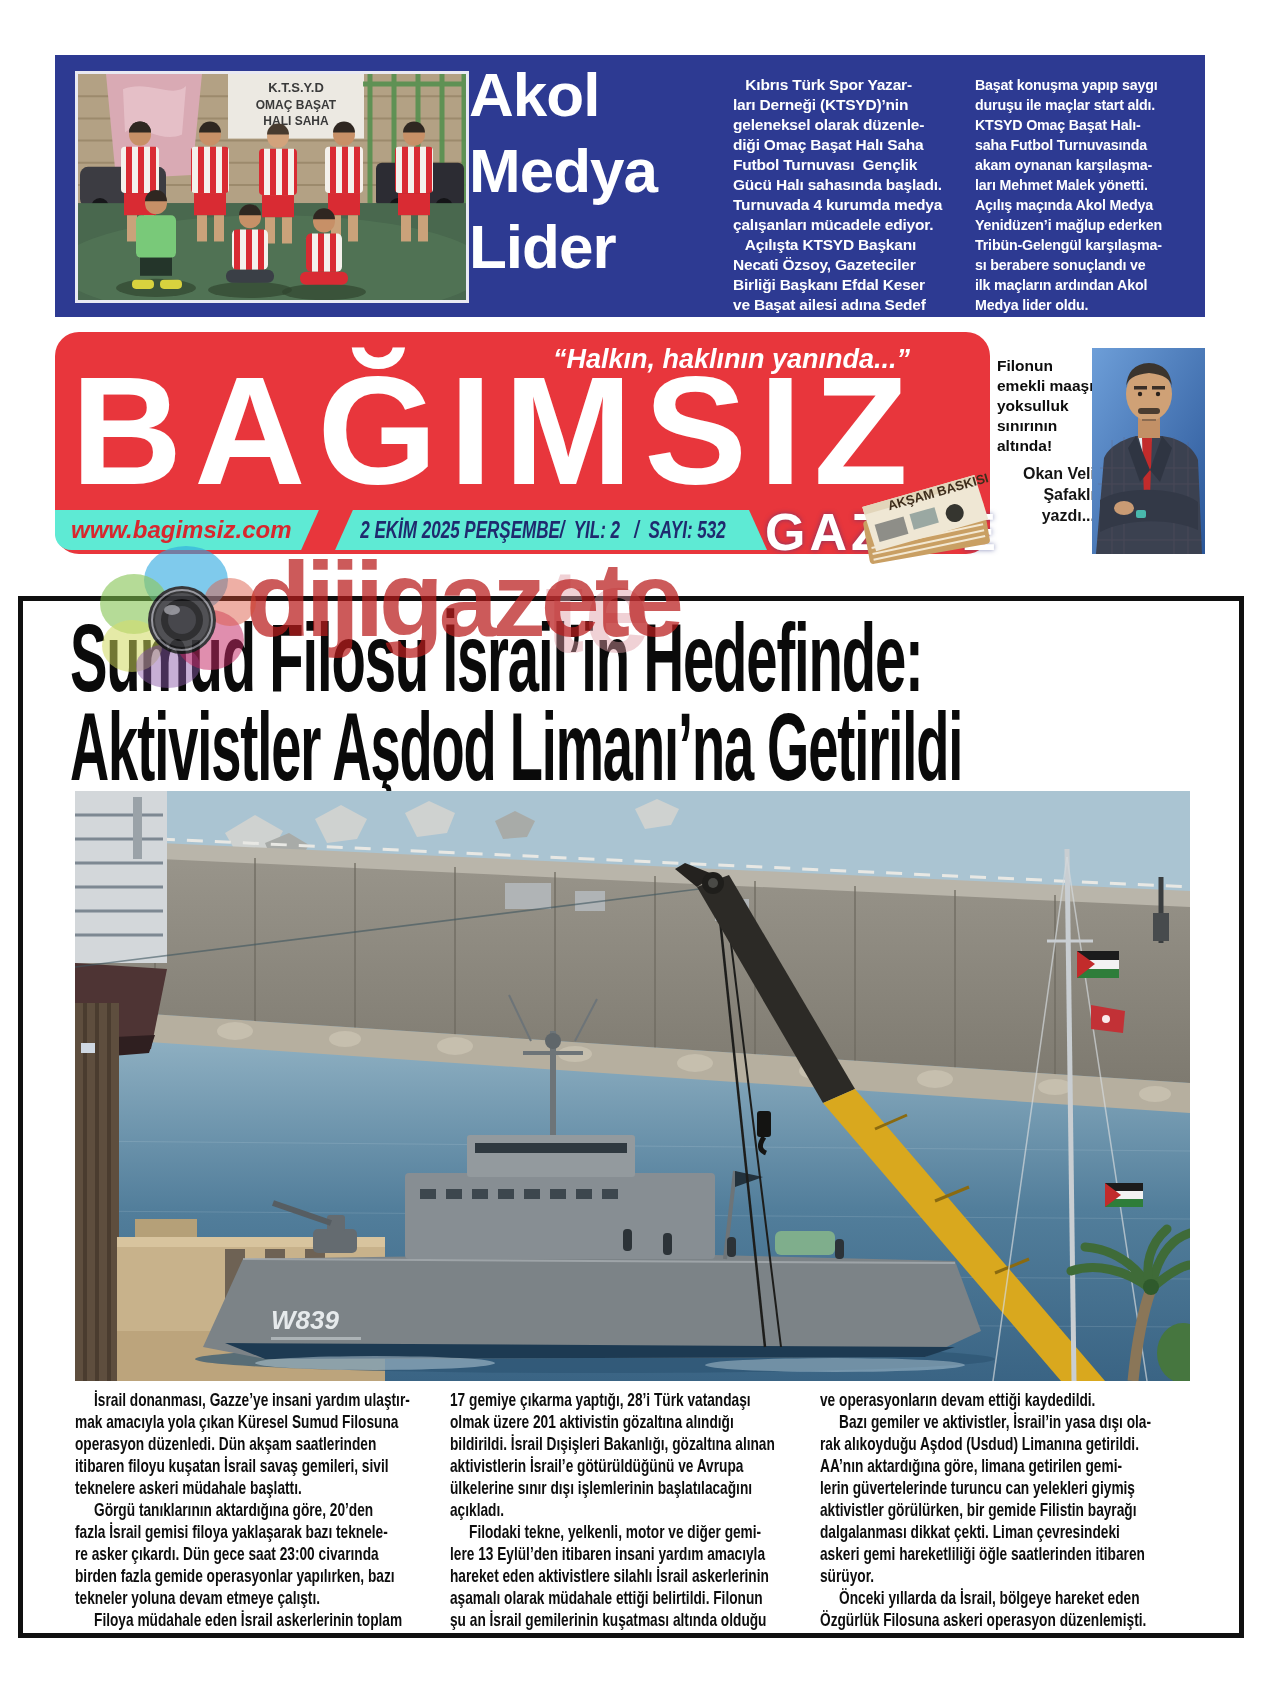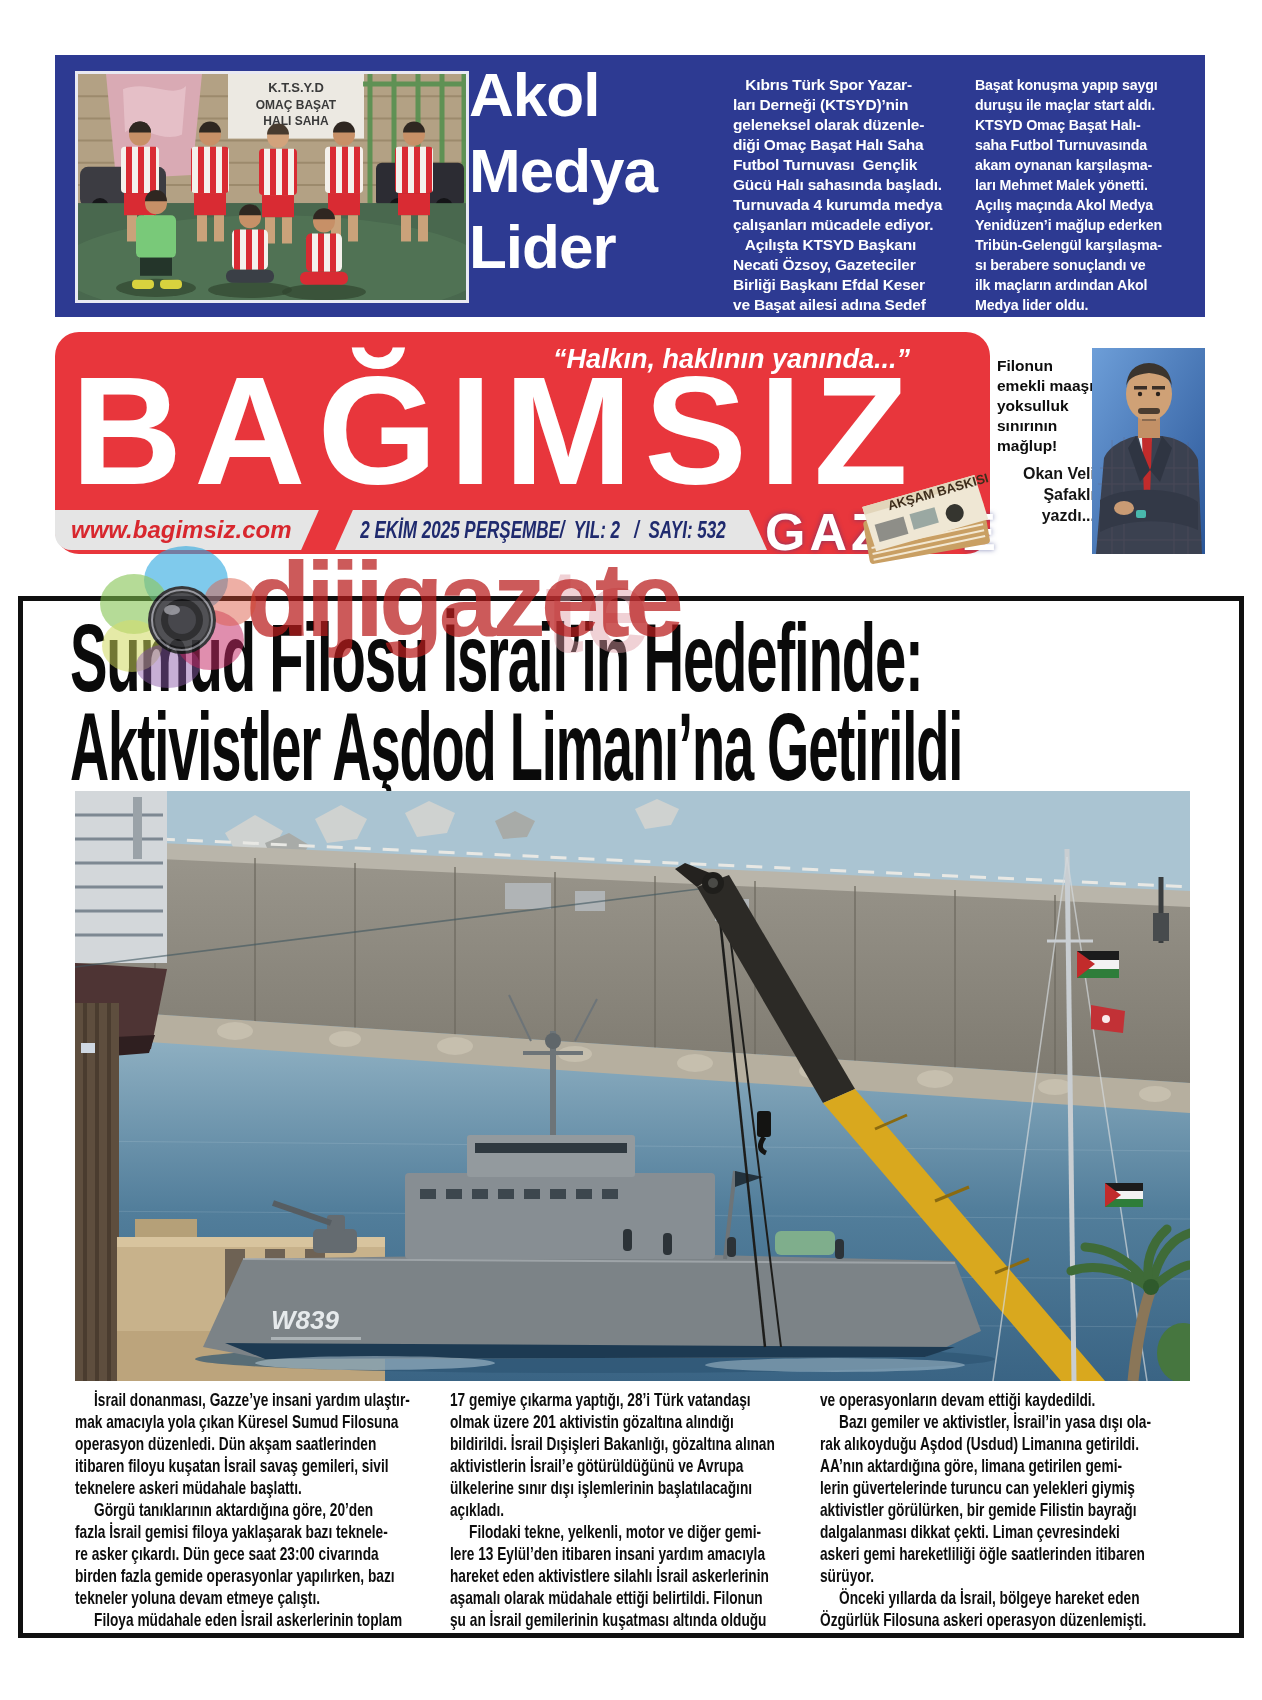--- a/index.html
+++ b/index.html
@@ -16,21 +16,21 @@
           line-height:20px;white-space:pre;letter-spacing:-0.2px;}
   .tc1{left:678px;width:246px;}
   .tc2{left:920px;width:232px;transform:scaleX(.92);transform-origin:0 0;}
 
   
   .masthead{position:absolute;left:0;top:330px;width:1262px;height:230px;}
   .mast-red{position:absolute;left:55px;top:2px;width:935px;height:222px;background:#e8363c;border-radius:24px;}
   .tagline{position:absolute;right:80px;top:12px;color:#fff;font-style:italic;font-weight:bold;font-size:27px;}
   .brand{position:absolute;left:16px;top:22px;font-size:154px;font-weight:bold;color:#fff;
          letter-spacing:12px;line-height:1;}
-  .strip{position:absolute;left:0;bottom:4px;height:40px;width:712px;background:#e5e5e5;
+  .strip{position:absolute;left:0;bottom:4px;height:40px;width:712px;background:#5eead4;
          display:flex;align-items:center;border-radius:0 0 0 16px;
          clip-path:polygon(0 0,694px 0,712px 100%,0 100%);}
   .site{color:#d8272e;font-style:italic;font-weight:bold;font-size:24px;padding-left:16px;white-space:pre;}
   .wedge{display:inline-block;width:34px;height:40px;background:#e8363c;transform:skewX(-24deg);
          margin-left:18px;flex:none;}
   .dateline{color:#1f2a6e;font-style:italic;font-weight:bold;font-size:23px;padding-left:22px;
             white-space:pre;transform:scaleX(.74);transform-origin:0 50%;}
   .gazete{position:absolute;left:765px;top:172px;font-size:52px;font-weight:bold;color:#fff;
           letter-spacing:4px;text-shadow:0 0 5px rgba(40,50,130,.55);z-index:3;}
   .npicon{position:absolute;left:856px;top:146px;width:142px;height:94px;z-index:4;transform:rotate(-6deg);}
@@ -212,21 +212,21 @@
           <rect x="56" y="34" width="26" height="16" fill="#9aa8a2" transform="rotate(-6 69 42)"></rect>
           <circle cx="100" cy="42" r="9" fill="#35352f"></circle>
         </g>
       </svg>
     </div>
     <div class="teaser">
         <div>Filonun</div>
         <div>emekli maaşı</div>
         <div>yoksulluk</div>
         <div>sınırının</div>
-        <div>mağlup!</div>
+        <div>altında!</div>
       </div>
     <div class="byline">
         <div>Okan Veli</div>
         <div>Şafaklı</div>
         <div>yazdı...</div>
       </div>
     <div class="columnist-photo">
       <svg viewBox="0 0 113 206" preserveAspectRatio="none">
         <defs>
           <linearGradient id="okbg" x1="0" y1="0" x2="1" y2="1">

